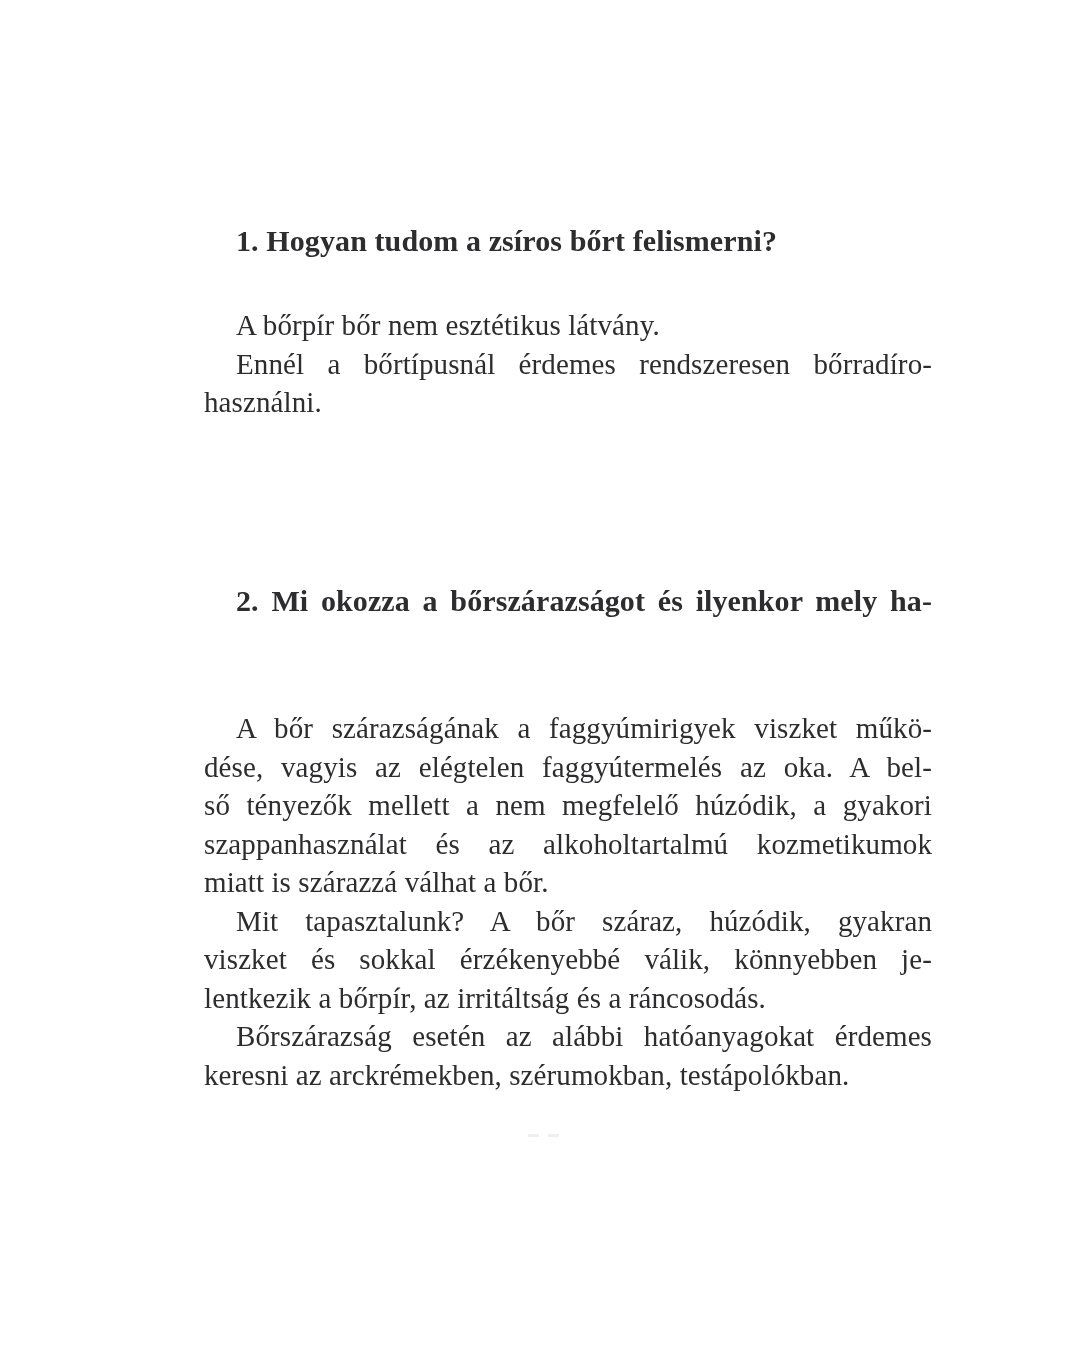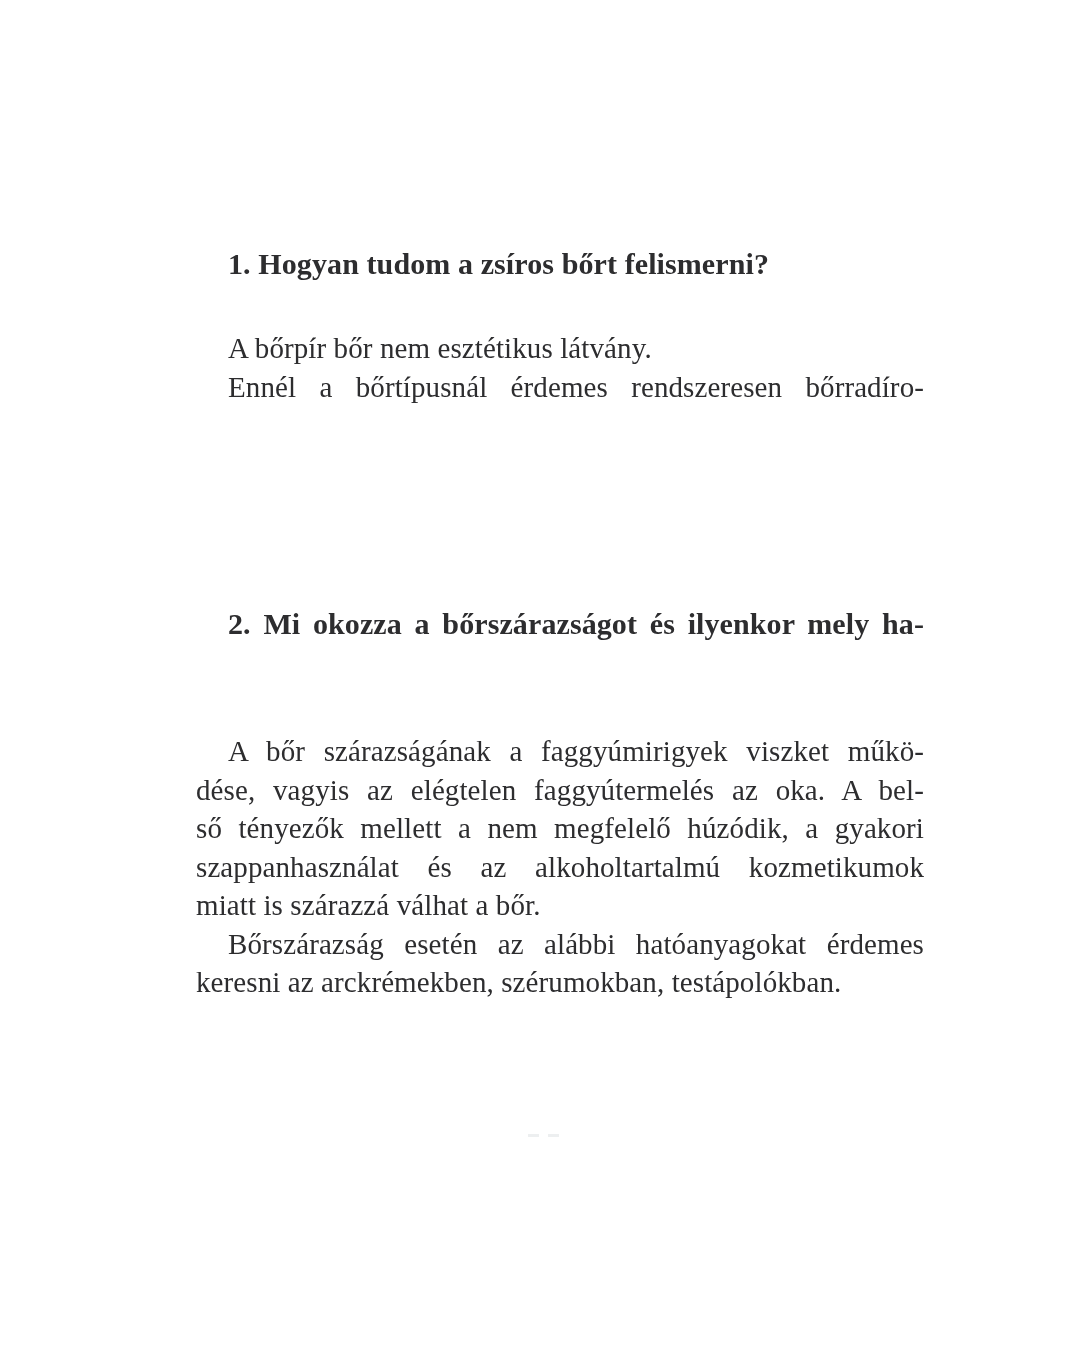--- a/index.html
+++ b/index.html
@@ -11,23 +11,22 @@
     position: relative;
     width: 1080px;
     height: 1350px;
     background: #ffffff;
     overflow: hidden;
     font-family: "Liberation Serif", "DejaVu Serif", serif;
     color: #2d2d2f;
   }
   .block {
     position: absolute;
-    left: 196px;
+    left: 204px;
     width: 728px;
-    margin-top: 23px;
   }
   .para { display: block; }
   .line {
     display: block;
     font-size: 29px;
     line-height: 38.5px;
     white-space: normal;
     letter-spacing: 0.1px;
   }
   .line.bold {
@@ -60,36 +59,42 @@
   <section class="block" style="top:222px">
     <div class="line bold indent">1. Hogyan tudom a zsíros bőrt felismerni?</div>
   </section>
 
   <section class="block" style="top:306px">
     <div class="para">
       <div class="line indent">A bőrpír bőr nem esztétikus látvány.</div>
     </div>
     <div class="para">
       <div class="line indent just">Ennél a bőrtípusnál érdemes rendszeresen bőrradíro-</div>
+      <div class="line">használni.</div>
     </div>
   </section>
 
   <section class="block" style="top:582px">
     <div class="line bold indent just">2. Mi okozza a bőrszárazságot és ilyenkor mely ha-</div>
   </section>
 
   <section class="block" style="top:709px">
     <div class="para">
       <div class="line indent just">A bőr szárazságának a faggyúmirigyek viszket műkö-</div>
       <div class="line just">dése, vagyis az elégtelen faggyútermelés az oka. A bel-</div>
       <div class="line just">ső tényezők mellett a nem megfelelő húzódik, a gyakori</div>
       <div class="line just">szappanhasználat és az alkoholtartalmú kozmetikumok</div>
       <div class="line">miatt is szárazzá válhat a bőr.</div>
     </div>
     <div class="para">
+      <div class="line indent just">Mit tapasztalunk? A bőr száraz, húzódik, gyakran</div>
+      <div class="line just">viszket és sokkal érzékenyebbé válik, könnyebben je-</div>
+      <div class="line">lentkezik a bőrpír, az irritáltság és a ráncosodás.</div>
+    </div>
+    <div class="para">
       <div class="line indent just">Bőrszárazság esetén az alábbi hatóanyagokat érdemes</div>
       <div class="line">keresni az arckrémekben, szérumokban, testápolókban.</div>
     </div>
   </section>
 
   <div class="faint-marks">
     <span class="dash"></span>
     <span class="dash"></span>
   </div>
 

